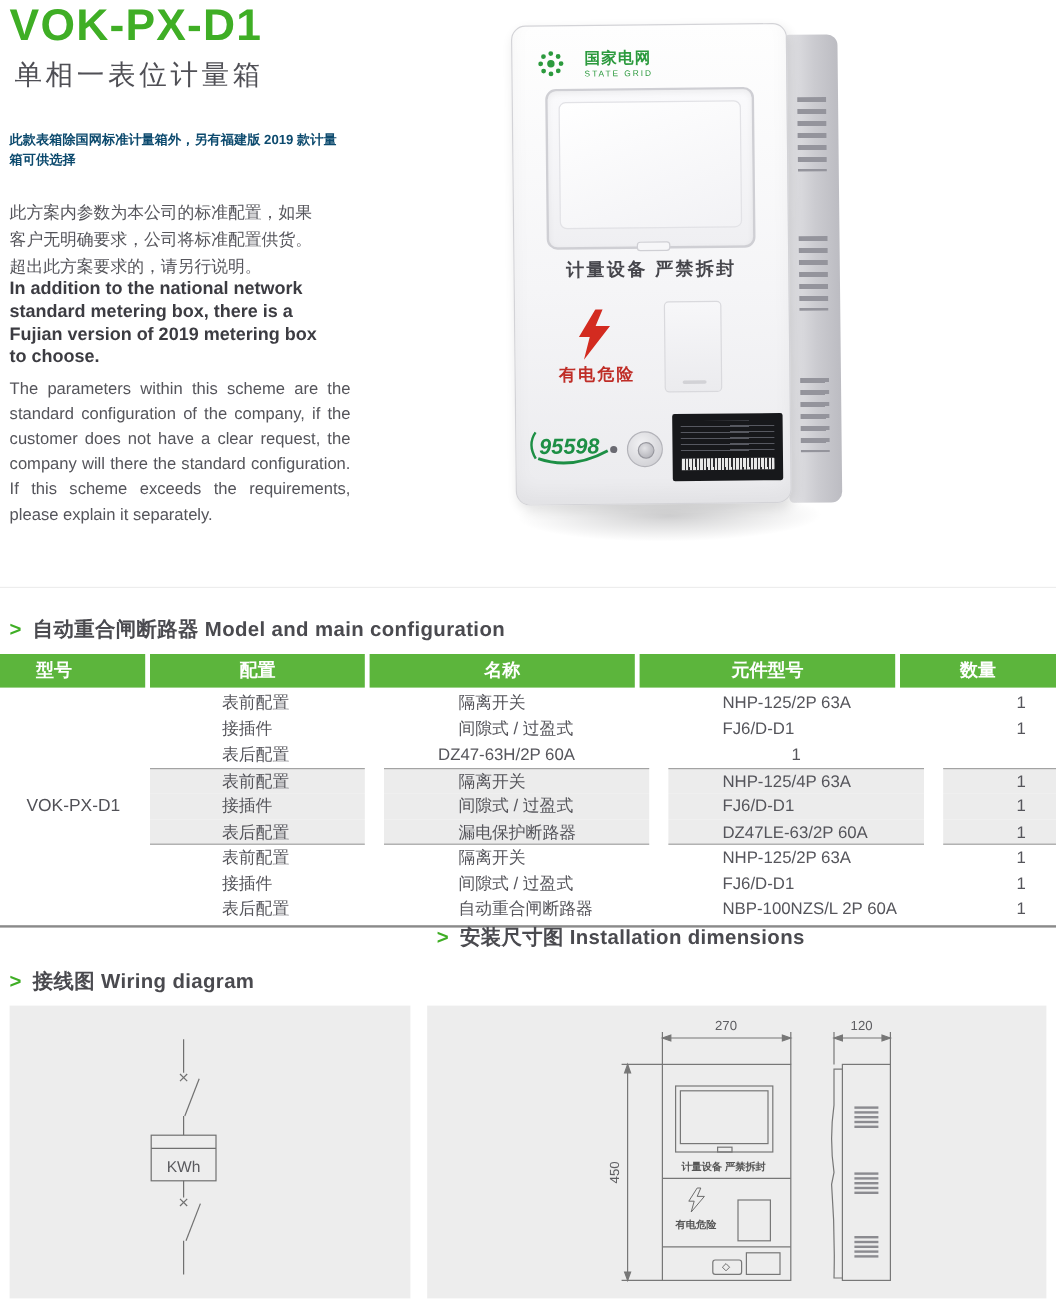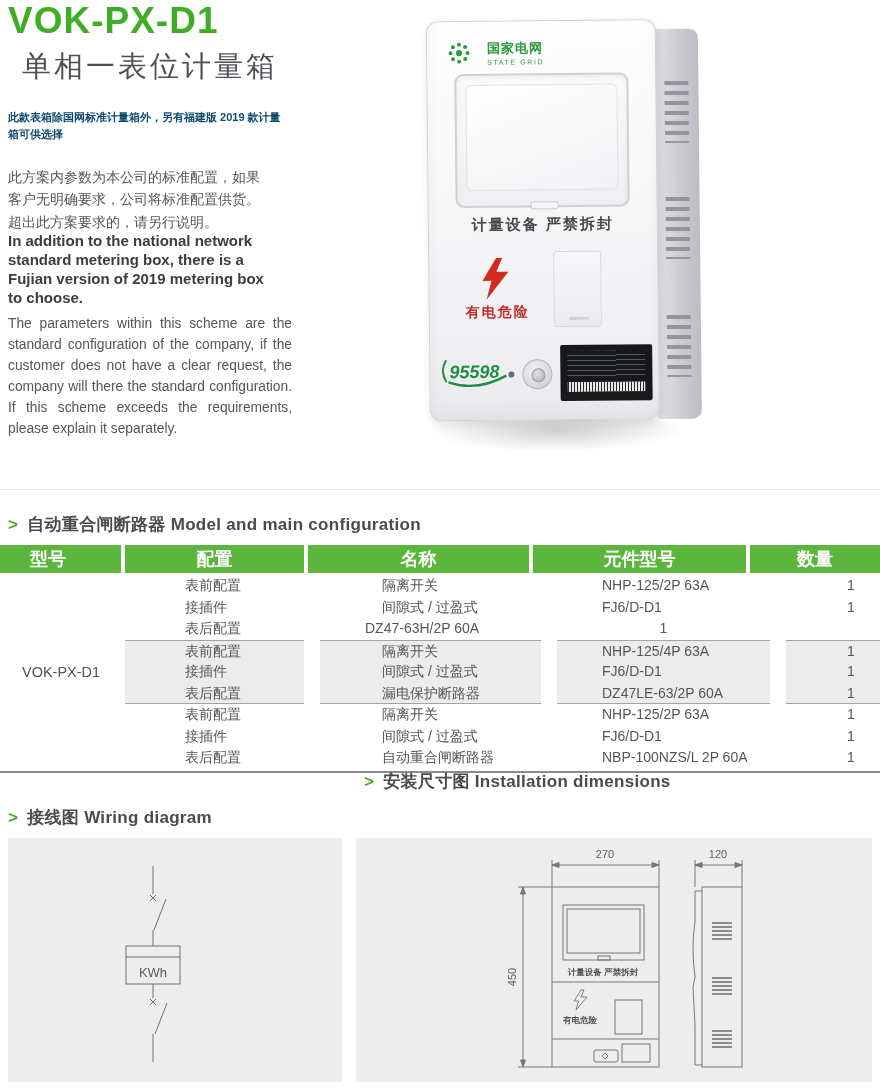--- a/index.html
+++ b/index.html
@@ -6,21 +6,21 @@
   html,body { background:#fff; }
   body { font-family:"Liberation Sans","DejaVu Sans",sans-serif; }
   #page {
     position:relative; width:880px; height:1089px; background:#fff;
     overflow:hidden; margin:0 auto;
   }
   .abs { position:absolute; }
 
   
   .doc-title { left:8px; top:0px; font-size:37px; font-weight:800; color:#3fae25; letter-spacing:1px; }
-  .doc-subtitle { left:22px; top:47px; font-size:29px; color:#4f4f55; letter-spacing:3px; }
+  .doc-subtitle { left:12px; top:47px; font-size:23px; color:#4f4f55; letter-spacing:3px; }
   .p-zh-bold { left:8px; top:109px; width:276px; font-size:11px; font-weight:700; color:#0c4a6e; line-height:1.55; }
   .p-zh { left:8px; top:166px; width:262px; font-size:14px; color:#55555b; line-height:1.6; }
   .p-en-bold { left:8px; top:231px; width:256px; font-size:15px; font-weight:700; color:#3c3c42; line-height:1.27; }
   .p-en { left:8px; top:313px; width:284px; font-size:13.8px; color:#55555b; line-height:1.53; text-align:justify; }
 
   
   .photo { left:418px; top:12px; width:300px; height:452px; transform:rotate(-0.6deg); }
   .box-side { position:absolute; left:238px; top:18px; width:44px; height:390px;
     background:linear-gradient(90deg,#e6e6e9,#cbcbd0 55%,#bcbcc2); border-radius:4px 9px 9px 4px; }
   .vents { position:absolute; left:10px; width:24px; height:62px;
@@ -64,21 +64,21 @@
     background-image:repeating-linear-gradient(90deg,#2a2a2e 0 1px,transparent 1px 3px); border-radius:1px; }
 
   
   .sec-title { font-size:17px; font-weight:700; color:#4a4a4f; letter-spacing:0.3px; }
   .sec-title .arrow { color:#3fae25; font-weight:800; margin-right:9px; }
   .divider-light { left:0; top:489px; width:880px; height:1px; background:#ededed; }
 
   
   .cfg-wrap { left:0; top:545px; width:880px; }
   .cfg-head { display:grid; grid-template-columns:121px 179px 221px 213px 130px; column-gap:4px; }
-  .cfg-head .hcell { background:#5cb53c; color:#fff; font-size:18px; font-weight:700;
+  .cfg-head .hcell { background:#5cb53c; color:#fff; font-size:15px; font-weight:700;
     height:28px; line-height:28px; text-align:center; }
   .cfg-head .hcell.first { text-align:left; padding-left:30px; }
   .cfg-body { display:flex; margin-top:2px; border-bottom:2px solid #8a8a8a; padding-bottom:2px; }
   .model-cell { width:125px; display:flex; align-items:center; }
   .model-cell span { padding-left:22px; font-size:14.5px; color:#515157; }
   .groups { width:755px; }
   .trow { display:grid; grid-template-columns:179px 221px 213px 130px; column-gap:16px; }
   .tcell { height:21.5px; line-height:21.5px; font-size:14px; color:#55555b; white-space:nowrap; }
   .c-cfg { padding-left:60px; }
   .c-name { padding-left:62px; }

